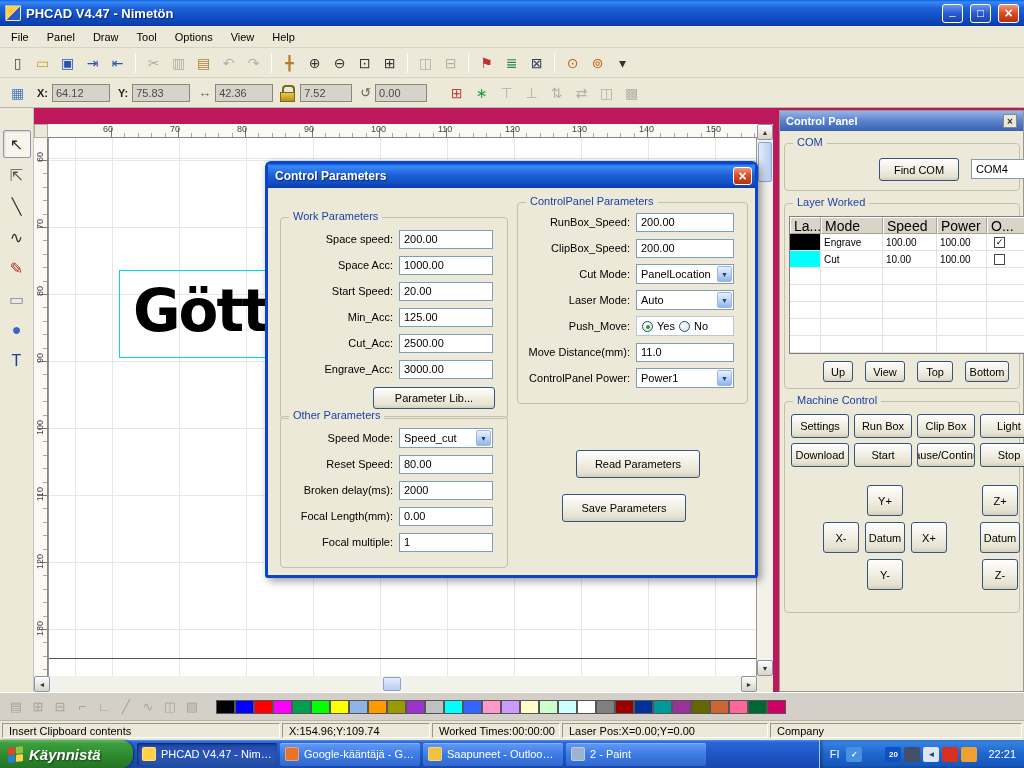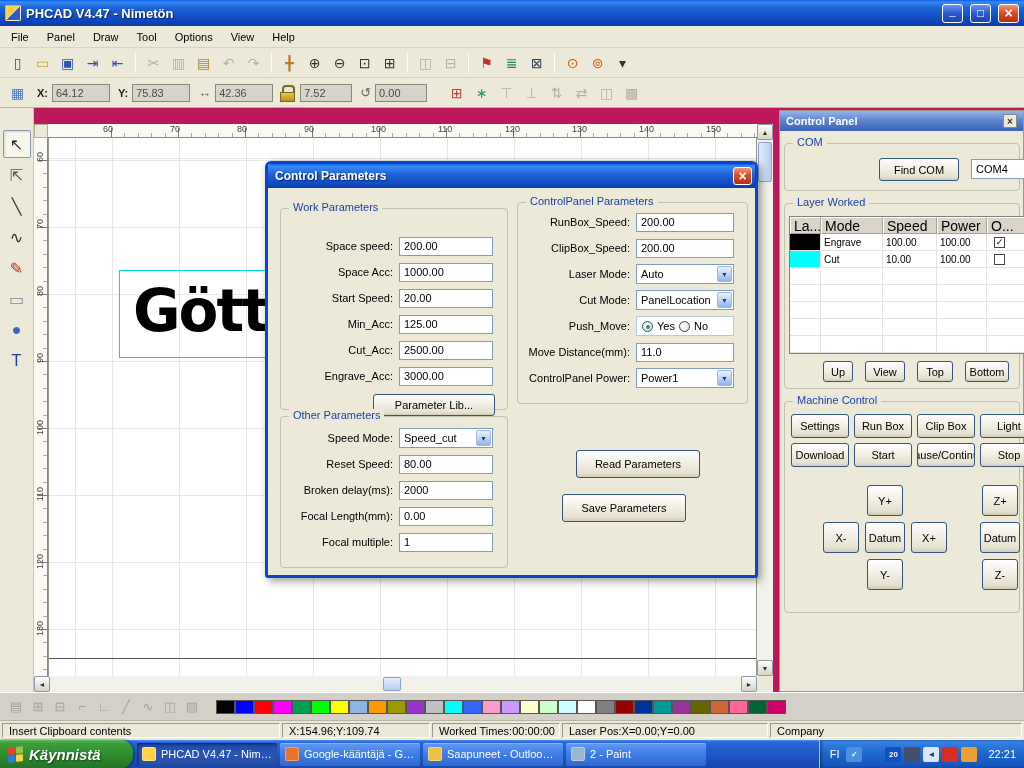--- a/index.html
+++ b/index.html
@@ -81,21 +81,21 @@
   .radio-box{display:flex;align-items:center;gap:4px;border:1px solid #b8c8dc;background:#fff;height:20px;padding:0 5px;width:94px}
   .radio{position:relative;width:11px;height:11px;border:1px solid #1c5180;border-radius:50%;background:radial-gradient(circle at 35% 35%,#fff,#dcdcd4);flex:none}
   .radio.checked::after{content:"";position:absolute;left:3px;top:3px;width:4px;height:4px;border-radius:50%;background:#2f9a2f}
 
   
   #dialog{left:265px;top:161px;width:493px;height:417px;background:#ece9d8;border:3px solid #0a46c8;border-radius:6px 6px 3px 3px;box-shadow:3px 3px 9px #00000066;z-index:20}
   #dialog-title{height:24px;background:linear-gradient(180deg,#0a60ee 0%,#3a8af2 10%,#1d62d8 45%,#0f4ac0 85%,#0a3ca8 100%);display:flex;align-items:center;padding:0 3px;border-radius:3px 3px 0 0}
   #dialog-title-text{color:#fff;font-weight:bold;font-size:12px;flex:1;padding-left:4px;text-shadow:1px 1px 1px #00000088}
   #dialog-close{width:19px;height:18px}
   #dialog-body{position:relative;width:487px;height:387px}
-  #gb-work{left:12px;top:20px;width:228px;height:202px;padding-top:24px}
+  #gb-work{left:12px;top:29px;width:228px;height:202px;padding-top:8px}
   #gb-panel{left:249px;top:14px;width:231px;height:202px;padding-top:6px}
   #gb-other{left:12px;top:228px;width:228px;height:152px;padding-top:8px}
   #param-lib-btn{width:122px;height:22px;margin:5px 0 0 92px}
   #read-btn{left:308px;top:262px;width:124px;height:28px;position:absolute}
   #save-btn{left:294px;top:306px;width:124px;height:28px;position:absolute}
 
   
   #control-panel{left:779px;top:110px;width:245px;height:582px;background:#ece9d8;border:1px solid #9a968a;z-index:5}
   #cp-header{height:20px;background:linear-gradient(180deg,#98b4e8,#5a82cc 50%,#3a62b4);display:flex;align-items:center;color:#fff;font-weight:bold;padding:0 6px}
   #cp-close{margin-left:auto;width:14px;height:14px;background:#ece9d8;border:1px solid #888;display:flex;align-items:center;justify-content:center;font-size:10px;color:#333}
@@ -351,30 +351,30 @@
         <span class="gb-title" data-name="group-title">ControlPanel Parameters</span>
         <div class="param-row" data-name="param-row">
           <label class="param-label" data-name="field-label">RunBox_Speed:</label>
           <input class="xp-input" style="width: 98px;" data-name="runbox-speed-input" value="200.00">
         </div>
         <div class="param-row" data-name="param-row">
           <label class="param-label" data-name="field-label">ClipBox_Speed:</label>
           <input class="xp-input" style="width: 98px;" data-name="clipbox-speed-input" value="200.00">
         </div>
         <div class="param-row" data-name="param-row">
+          <label class="param-label" data-name="field-label">Cut Mode:</label>
+          <div class="xp-combo" style="width:98px" data-name="cut-mode-select">
+            <span data-name="combo-value">PanelLocation</span>
+            <span class="combo-arrow" data-name="chevron-down-icon"></span>
+          </div>
+        </div>
+        <div class="param-row" data-name="param-row">
           <label class="param-label" data-name="field-label">Laser Mode:</label>
           <div class="xp-combo" style="width:98px" data-name="laser-mode-select">
             <span data-name="combo-value">Auto</span>
-            <span class="combo-arrow" data-name="chevron-down-icon"></span>
-          </div>
-        </div>
-        <div class="param-row" data-name="param-row">
-          <label class="param-label" data-name="field-label">Cut Mode:</label>
-          <div class="xp-combo" style="width:98px" data-name="cut-mode-select">
-            <span data-name="combo-value">PanelLocation</span>
             <span class="combo-arrow" data-name="chevron-down-icon"></span>
           </div>
         </div>
         <div class="param-row" data-name="param-row">
           <label class="param-label" data-name="field-label">Push_Move:</label>
           <span class="radio-box" style="width:98px" data-name="push-move-radio-group">
             <span class="radio checked" data-name="push-move-yes-radio"></span>
             <span data-name="radio-label">Yes</span>
             <span class="radio" data-name="push-move-no-radio"></span>
             <span data-name="radio-label">No</span>

